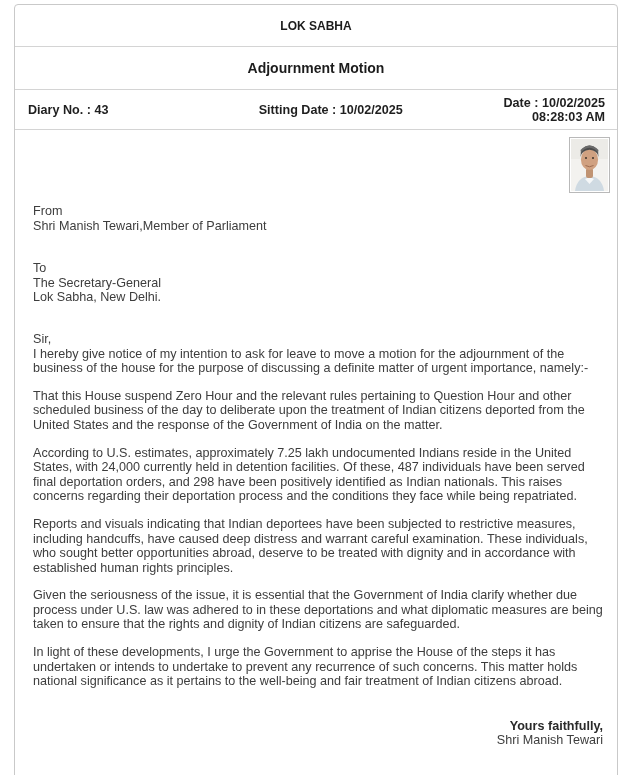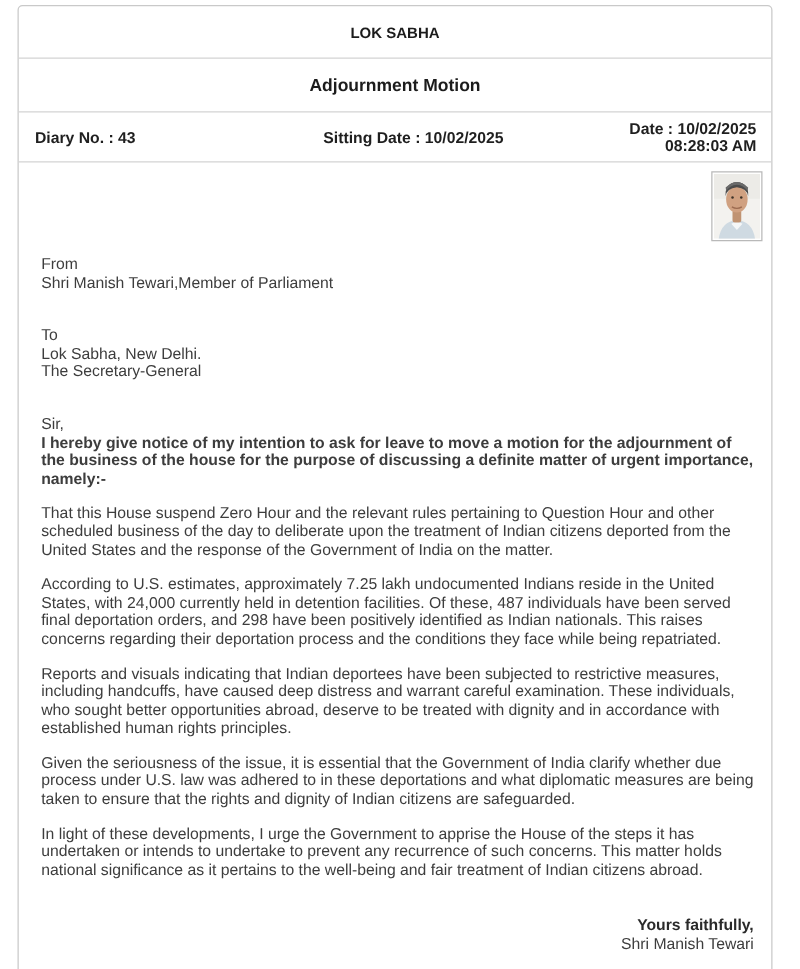--- a/index.html
+++ b/index.html
@@ -63,21 +63,21 @@
     border: 1px solid #b9b9b9;
     background: #ffffff;
     padding: 1px;
     box-sizing: border-box;
   }
   .photo-frame svg { display: block; width: 37px; height: 52px; }
   .from-block { margin-top: 66px; }
   .to-block   { margin-top: 28px; }
   .salutation { margin-top: 27px; }
   .letter-text p { margin: 0 0 13px 0; }
-  .letter-text p.first { margin-top: 0; font-weight: bold; }
+  .letter-text p.first { margin-top: 0; }
   .closing {
     margin-top: 30px;
     text-align: right;
     font-weight: bold;
     color: #2a2a2a;
   }
   .signature { text-align: right; }
 </style>
 </head>
 <body>
@@ -118,22 +118,22 @@
 
     <div class="letter-text">
 
       <div class="from-block">
         <div>From</div>
         <div>Shri Manish Tewari,Member of Parliament</div>
       </div>
 
       <div class="to-block">
         <div>To</div>
+        <div>The Secretary-General</div>
         <div>Lok Sabha, New Delhi.</div>
-        <div>The Secretary-General</div>
       </div>
 
       <div class="salutation">Sir,</div>
 
       <p class="first">I hereby give notice of my intention to ask for leave to move a motion for the adjournment of the business of the house for the purpose of discussing a definite matter of urgent importance, namely:-</p>
       <p>That this House suspend Zero Hour and the relevant rules pertaining to Question Hour and other scheduled business of the day to deliberate upon the treatment of Indian citizens deported from the United States and the response of the Government of India on the matter.</p>
       <p>According to U.S. estimates, approximately 7.25 lakh undocumented Indians reside in the United States, with 24,000 currently held in detention facilities. Of these, 487 individuals have been served final deportation orders, and 298 have been positively identified as Indian nationals. This raises concerns regarding their deportation process and the conditions they face while being repatriated.</p>
       <p>Reports and visuals indicating that Indian deportees have been subjected to restrictive measures, including handcuffs, have caused deep distress and warrant careful examination. These individuals, who sought better opportunities abroad, deserve to be treated with dignity and in accordance with established human rights principles.</p>
       <p>Given the seriousness of the issue, it is essential that the Government of India clarify whether due process under U.S. law was adhered to in these deportations and what diplomatic measures are being taken to ensure that the rights and dignity of Indian citizens are safeguarded.</p>
       <p>In light of these developments, I urge the Government to apprise the House of the steps it has undertaken or intends to undertake to prevent any recurrence of such concerns. This matter holds national significance as it pertains to the well-being and fair treatment of Indian citizens abroad.</p>

